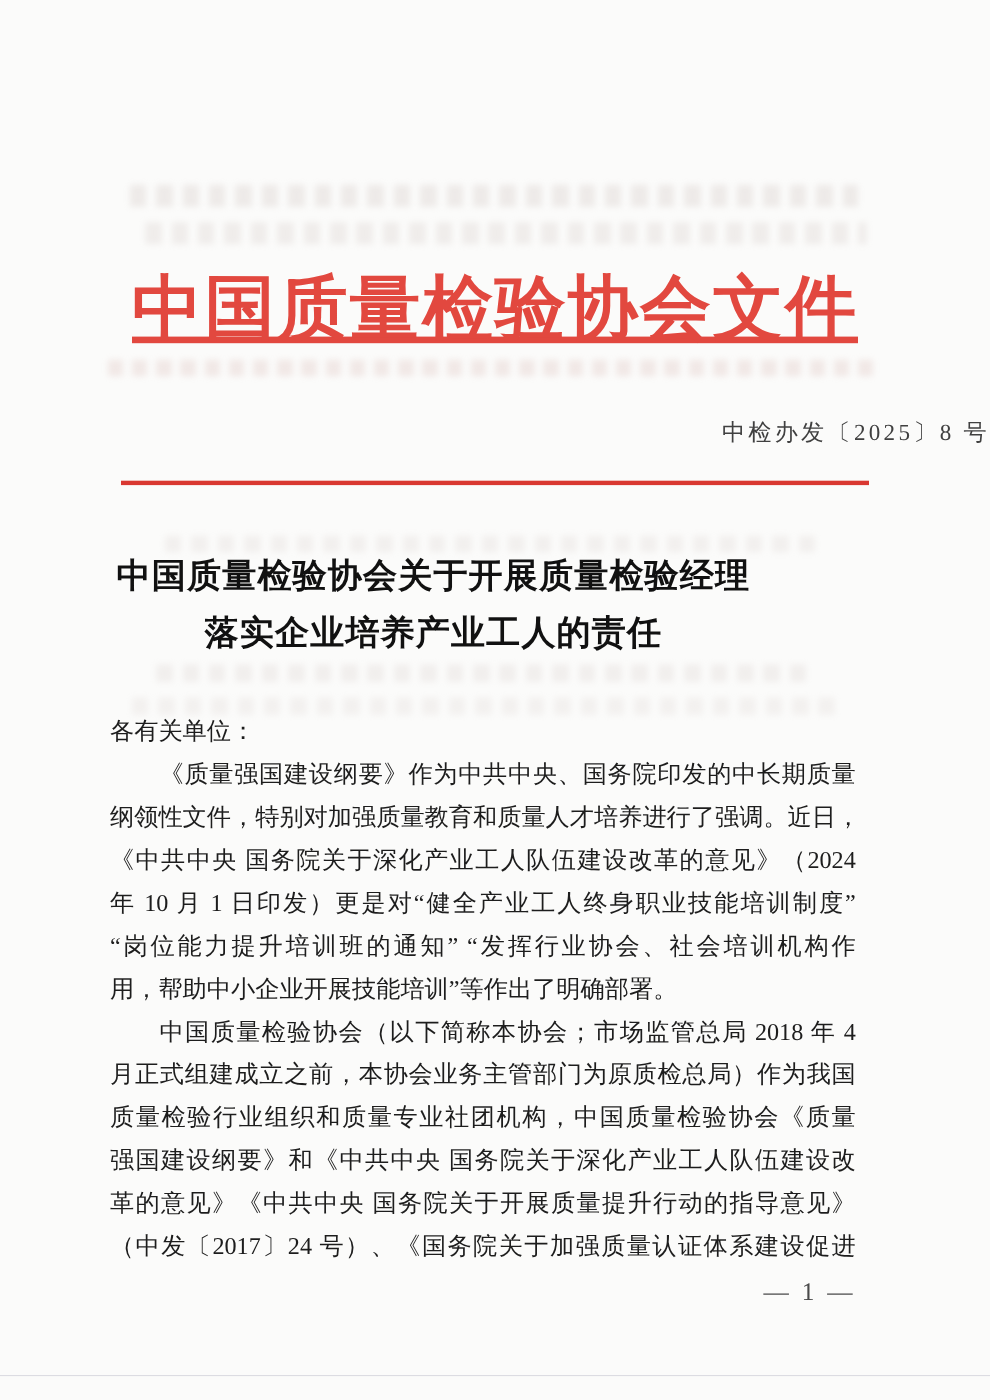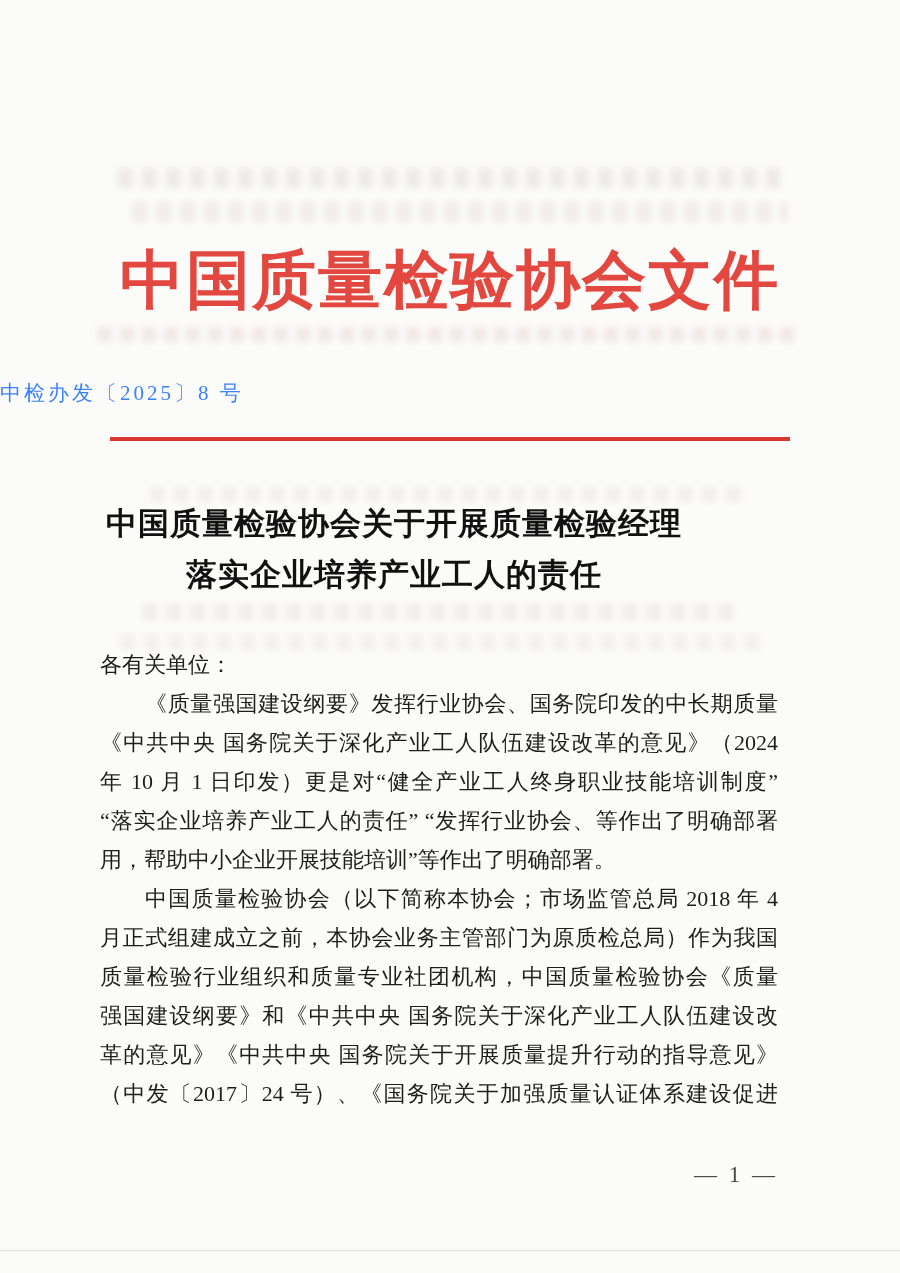--- a/index.html
+++ b/index.html
@@ -30,25 +30,26 @@
   .bleed.b6{top:634px;left:120px;right:140px;height:16px;opacity:.18;}
   .scan-line{position:absolute;top:1250px;left:0;width:100%;height:1px;background:#dcdce2;}
 
   .letterhead-title{
     position:absolute;top:244px;left:0;width:900px;
     text-align:center;
     font-size:64px;font-weight:700;
     color:var(--accent-red);
     letter-spacing:2px;line-height:1.15;
     white-space:nowrap;
+    text-decoration:underline;
   }
   .doc-number{
     position:absolute;top:379px;left:0;width:900px;
-    text-align:left;
-    font-size:21px;color:#3b82f6;letter-spacing:3px;
+    text-align:right;
+    font-size:21px;color:#404040;letter-spacing:3px;
   }
   .red-rule{
     position:absolute;top:437px;left:110px;width:680px;height:4px;
     background:var(--rule-red);
   }
   .notice-title{
     position:absolute;top:498px;left:0;width:788px;margin:0;
     text-align:center;
     font-size:31px;font-weight:700;color:#111;
     line-height:51px;letter-spacing:1px;
@@ -90,24 +91,25 @@
 
   <div class="red-rule"></div>
 
   <h1 class="notice-title">
     <div>中国质量检验协会关于开展质量检验经理</div>
     <div>落实企业培养产业工人的责任</div>
   </h1>
 
   <div class="body-text">
       <div class="body-line flush">各有关单位：</div>
-      <div class="body-line indent">《质量强国建设纲要》发挥行业协会、国务院印发的中长期质量</div>
+      <div class="body-line indent">《质量强国建设纲要》作为中共中央、国务院印发的中长期质量</div>
+      <div class="body-line">纲领性文件，特别对加强质量教育和质量人才培养进行了强调。近日，</div>
       <div class="body-line">《中共中央 国务院关于深化产业工人队伍建设改革的意见》（2024</div>
       <div class="body-line">年 10 月 1 日印发）更是对“健全产业工人终身职业技能培训制度”</div>
-      <div class="body-line">“落实企业培养产业工人的责任” “发挥行业协会、等作出了明确部署</div>
+      <div class="body-line">“岗位能力提升培训班的通知” “发挥行业协会、社会培训机构作</div>
       <div class="body-line flush">用，帮助中小企业开展技能培训”等作出了明确部署。</div>
       <div class="body-line indent">中国质量检验协会（以下简称本协会；市场监管总局 2018 年 4</div>
       <div class="body-line">月正式组建成立之前，本协会业务主管部门为原质检总局）作为我国</div>
       <div class="body-line">质量检验行业组织和质量专业社团机构，中国质量检验协会《质量</div>
       <div class="body-line">强国建设纲要》和《中共中央 国务院关于深化产业工人队伍建设改</div>
       <div class="body-line">革的意见》《中共中央 国务院关于开展质量提升行动的指导意见》</div>
       <div class="body-line">（中发〔2017〕24 号）、《国务院关于加强质量认证体系建设促进</div>
     </div>
 
   <div class="page-number">— 1 —</div>

